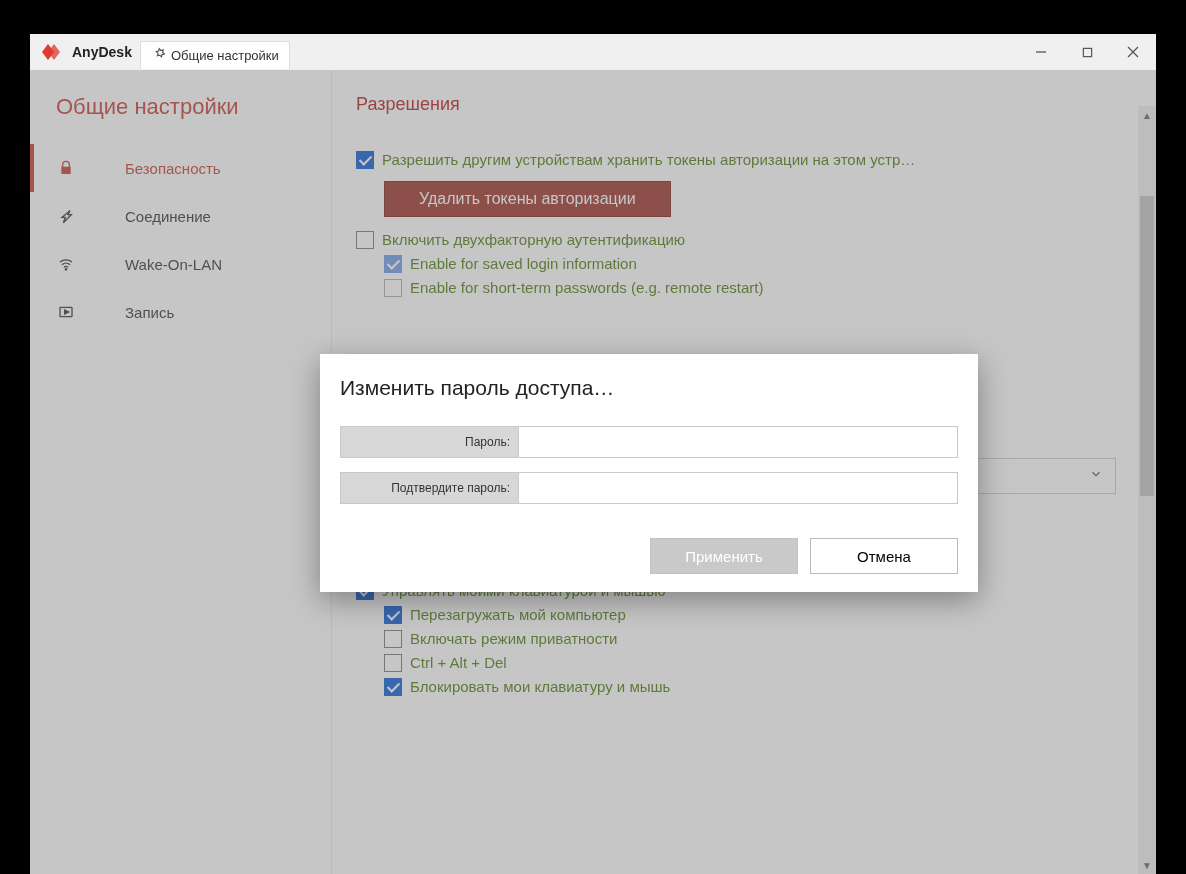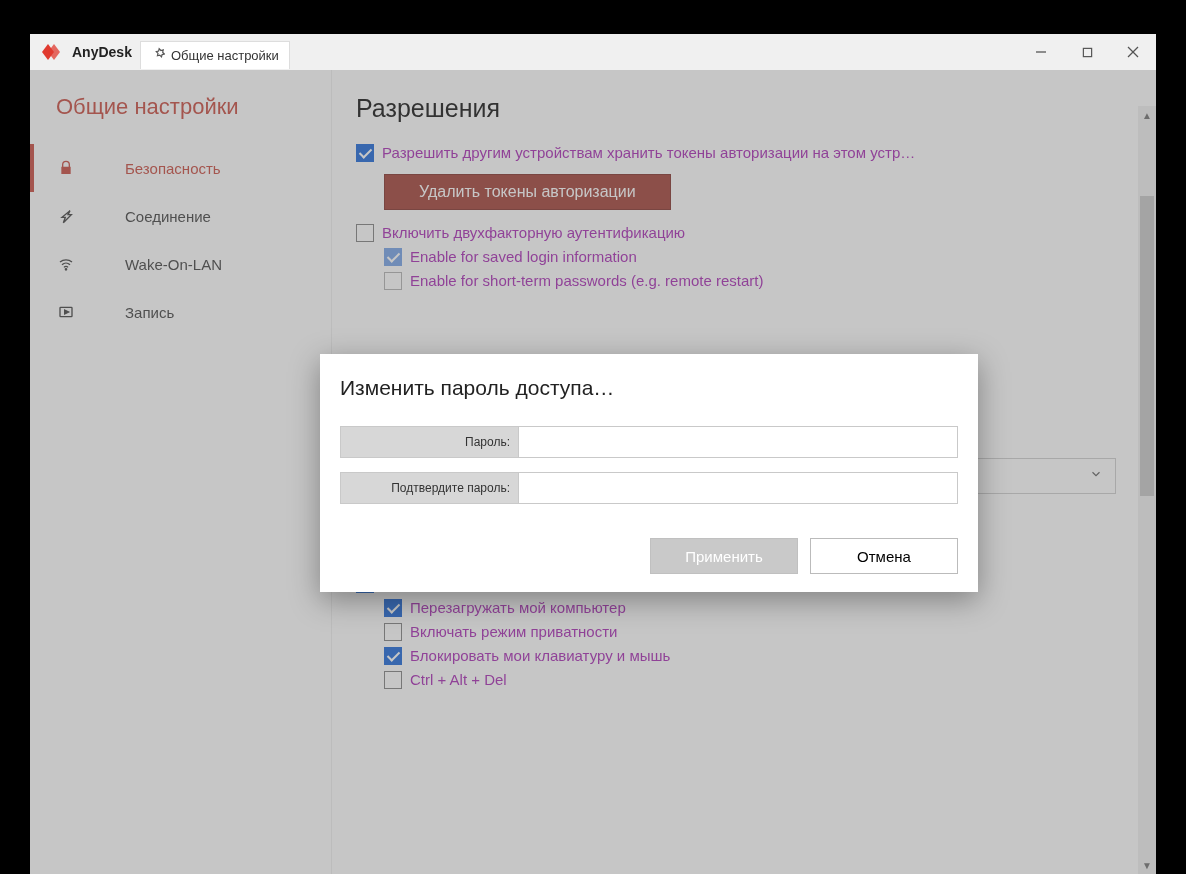--- a/index.html
+++ b/index.html
@@ -13,22 +13,22 @@
   .tab svg { margin-right: 6px; }
   .wincontrols { margin-left: auto; display: flex; }
   .wbtn { width: 46px; height: 36px; display: flex; align-items: center; justify-content: center; color: #555; }
   .body { flex: 1; display: flex; background: #fff; position: relative; }
   .sidebar { width: 302px; background: #fff; border-right: 1px solid #eee; padding-top: 24px; }
   .sidebar-title { color: #c43d31; font-size: 22px; padding: 0 20px 24px 26px; }
   .side-item { display: flex; align-items: center; height: 48px; padding-left: 28px; font-size: 15px; color: #333; cursor: pointer; gap: 41px; }
   .side-item.active { color: #c43d31; border-left: 4px solid #c43d31; padding-left: 24px; }
   .side-item .icon-slot { width: 26px; display: inline-flex; align-items: center; justify-content: flex-start; }
   .content { flex: 1; padding: 24px 24px 0 24px; overflow: hidden; position: relative; }
-  .section-title { font-size: 25px; color: #000000; margin-bottom: 21px; }
-  .row { display: flex; align-items: flex-start; margin-bottom: 6px; font-size: 15px; color: #a21caf; }
+  .section-title { font-size: 18px; color: #b91c1c; margin-bottom: 36px; }
+  .row { display: flex; align-items: flex-start; margin-bottom: 6px; font-size: 15px; color: #4d7c0f; }
   .row.indent1 { padding-left: 28px; }
   .cb { width: 18px; height: 18px; border: 1px solid #777; margin-right: 8px; flex-shrink: 0; display: inline-flex; align-items: center; justify-content: center; }
   .cb.checked { background: #0b5cd6; border-color: #0b5cd6; }
   .cb.checked::after { content: ""; width: 5px; height: 10px; border: solid #fff; border-width: 0 2px 2px 0; transform: rotate(45deg); margin-top: -2px; }
   .cb.disabled { opacity: 0.6; }
   .btn-red { background: #9c3228; color: #fff; border: 1px solid #7a241c; padding: 8px 34px; font-size: 16px; margin-left: 28px; margin-top: 6px; margin-bottom: 14px; cursor: pointer; }
   .dropdown-ghost { position: absolute; right: 40px; top: 388px; width: 660px; height: 36px; border: 1px solid #ccc; display: flex; align-items: center; justify-content: flex-end; padding-right: 12px; }
   .textline { font-size: 15px; color: #333; margin: 4px 0; }
   .overlay { position: absolute; inset: 0; background: rgba(120,120,120,0.42); }
   .dialog { position: absolute; left: 290px; top: 284px; width: 658px; background: #fff; box-shadow: 0 8px 28px rgba(0,0,0,0.35); padding: 22px 20px 18px 20px; }
@@ -180,26 +180,26 @@
         </div>
         <div class="row indent1">
           <span class="cb checked"></span>
           <span>Перезагружать мой компьютер</span>
         </div>
         <div class="row indent1">
           <span class="cb"></span>
           <span>Включать режим приватности</span>
         </div>
         <div class="row indent1">
-          <span class="cb checked"></span>
-          <span>Блокировать мои клавиатуру и мышь</span>
-        </div>
-        <div class="row indent1">
           <span class="cb"></span>
           <span>Ctrl + Alt + Del</span>
+        </div>
+        <div class="row indent1">
+          <span class="cb checked"></span>
+          <span>Блокировать мои клавиатуру и мышь</span>
         </div>
       </div>
 
       <div class="vscroll-outer">
         <div class="vscroll-up">▲</div>
         <div class="vscroll-track">
           <div class="vscroll-thumb"></div>
         </div>
         <div class="vscroll-down" style="position:absolute;bottom:0;left:0;right:0">▼</div>
       </div>

